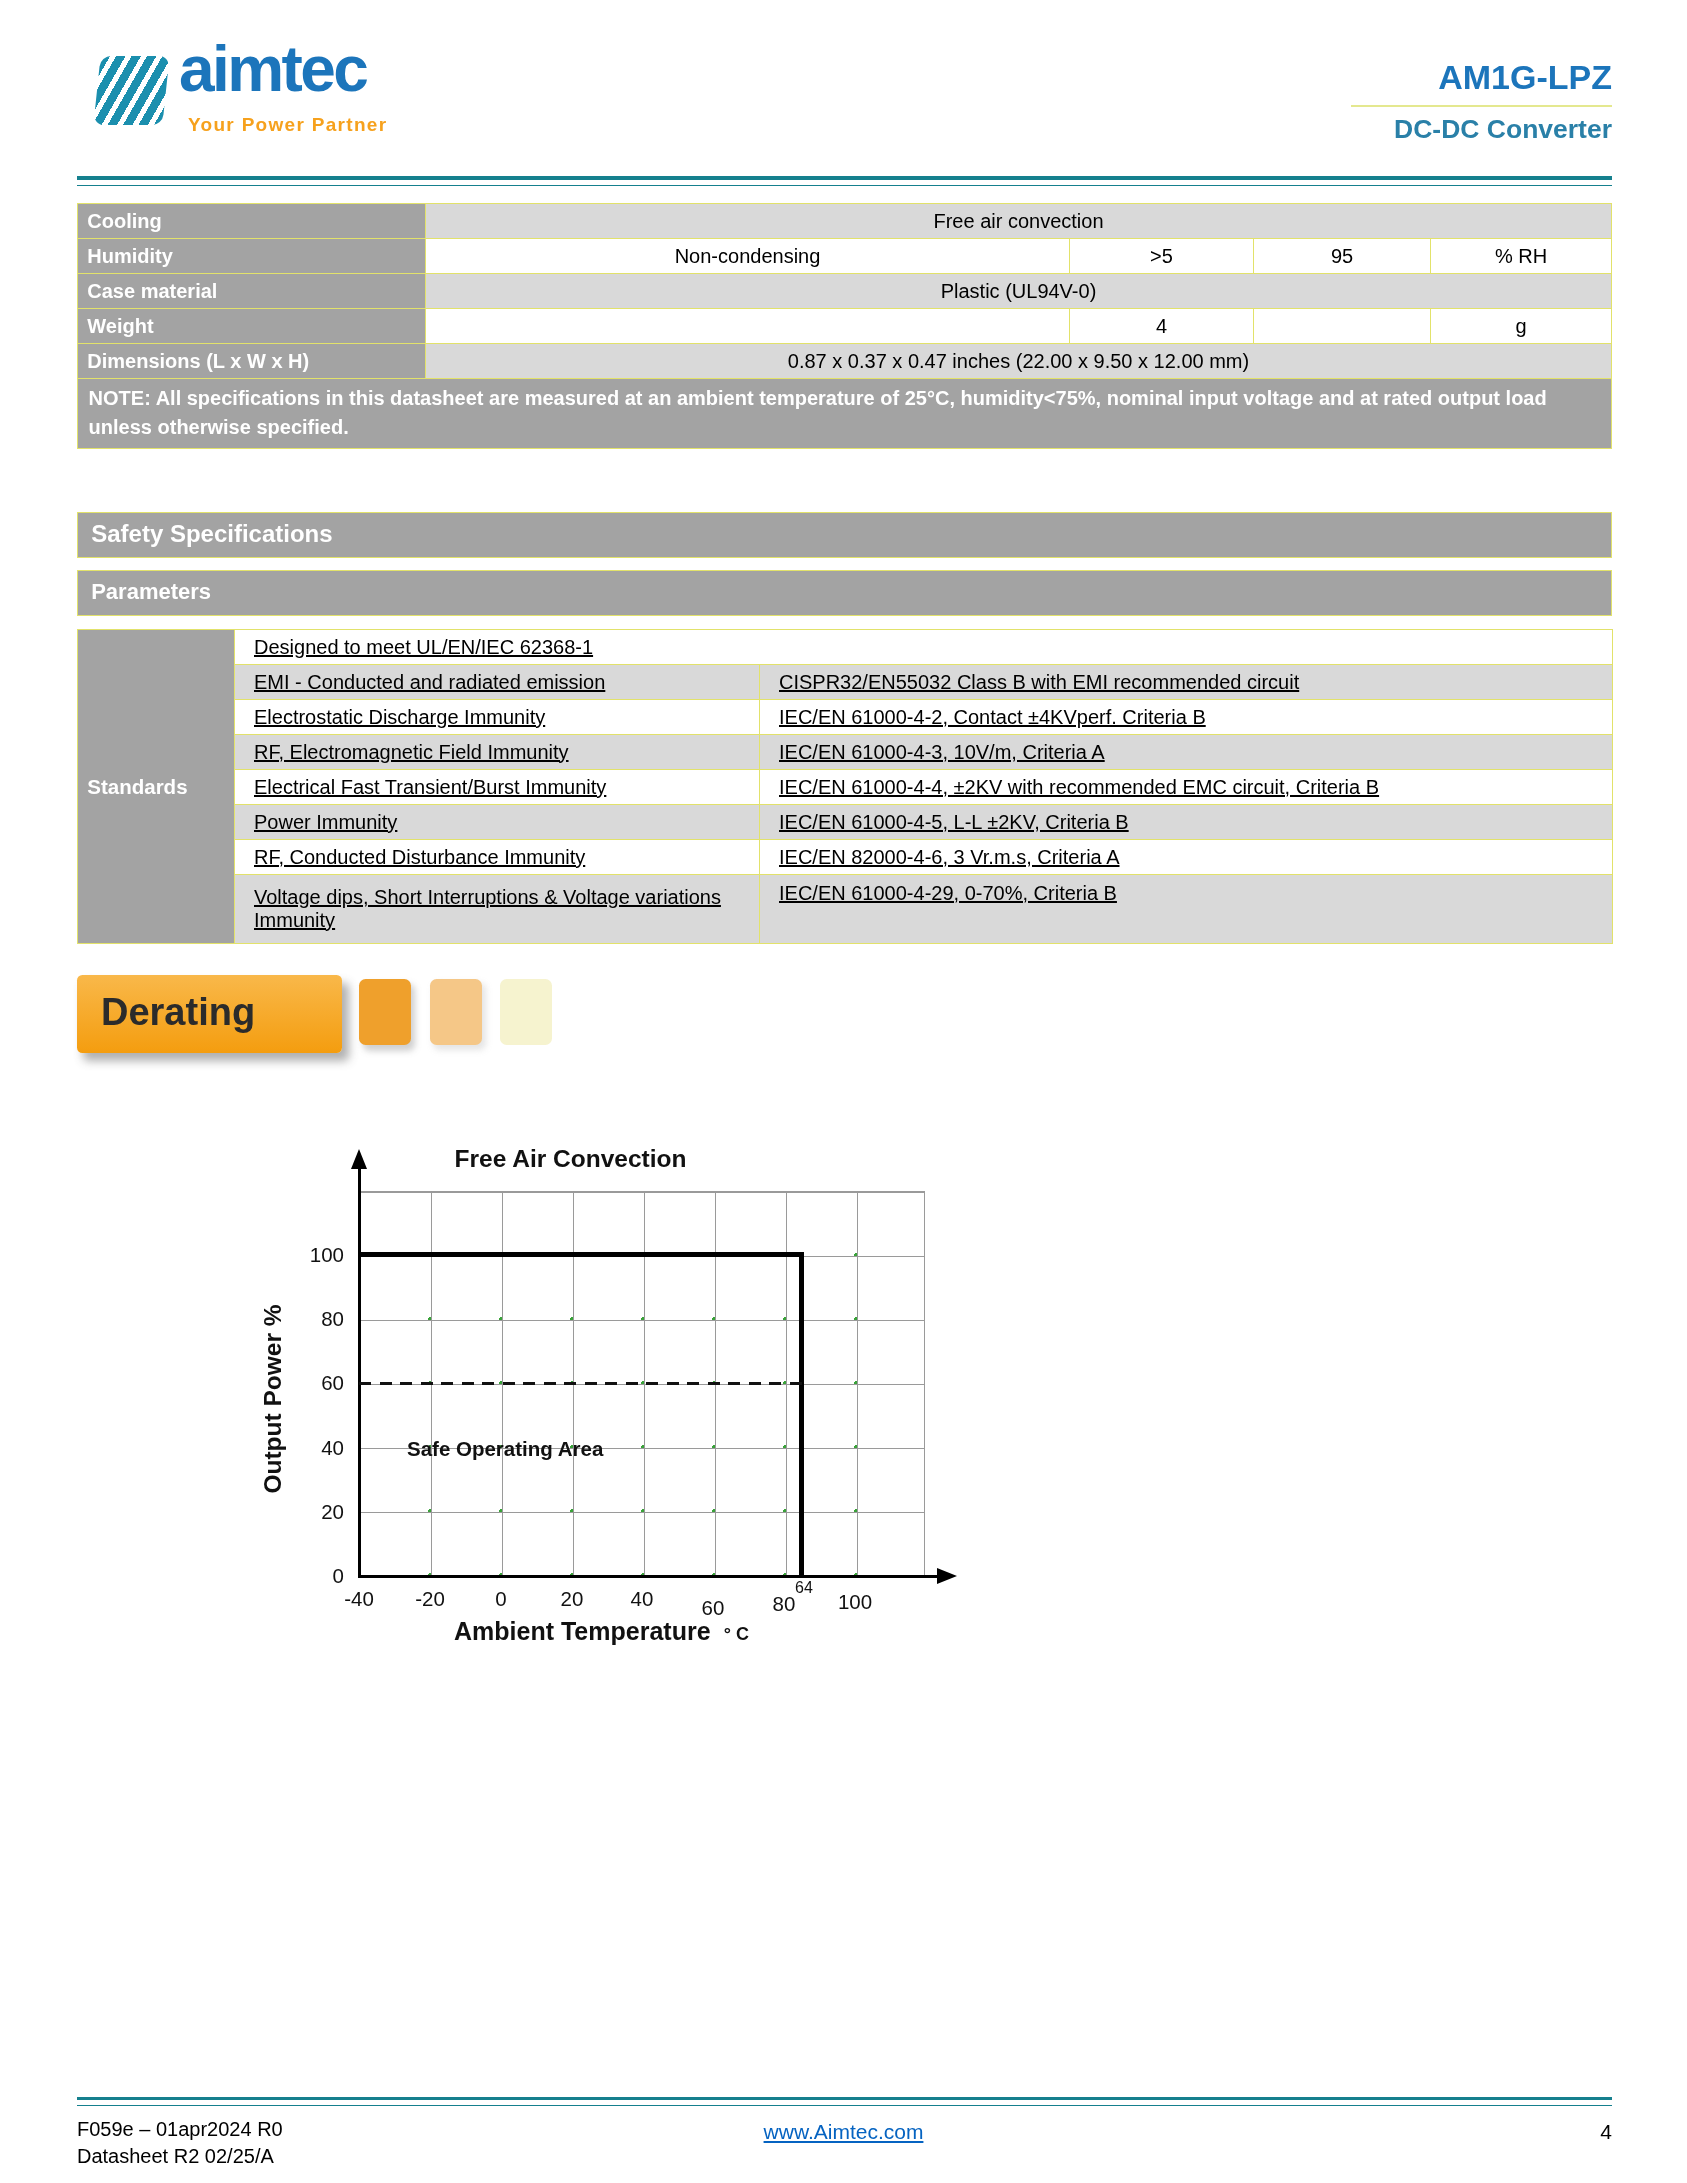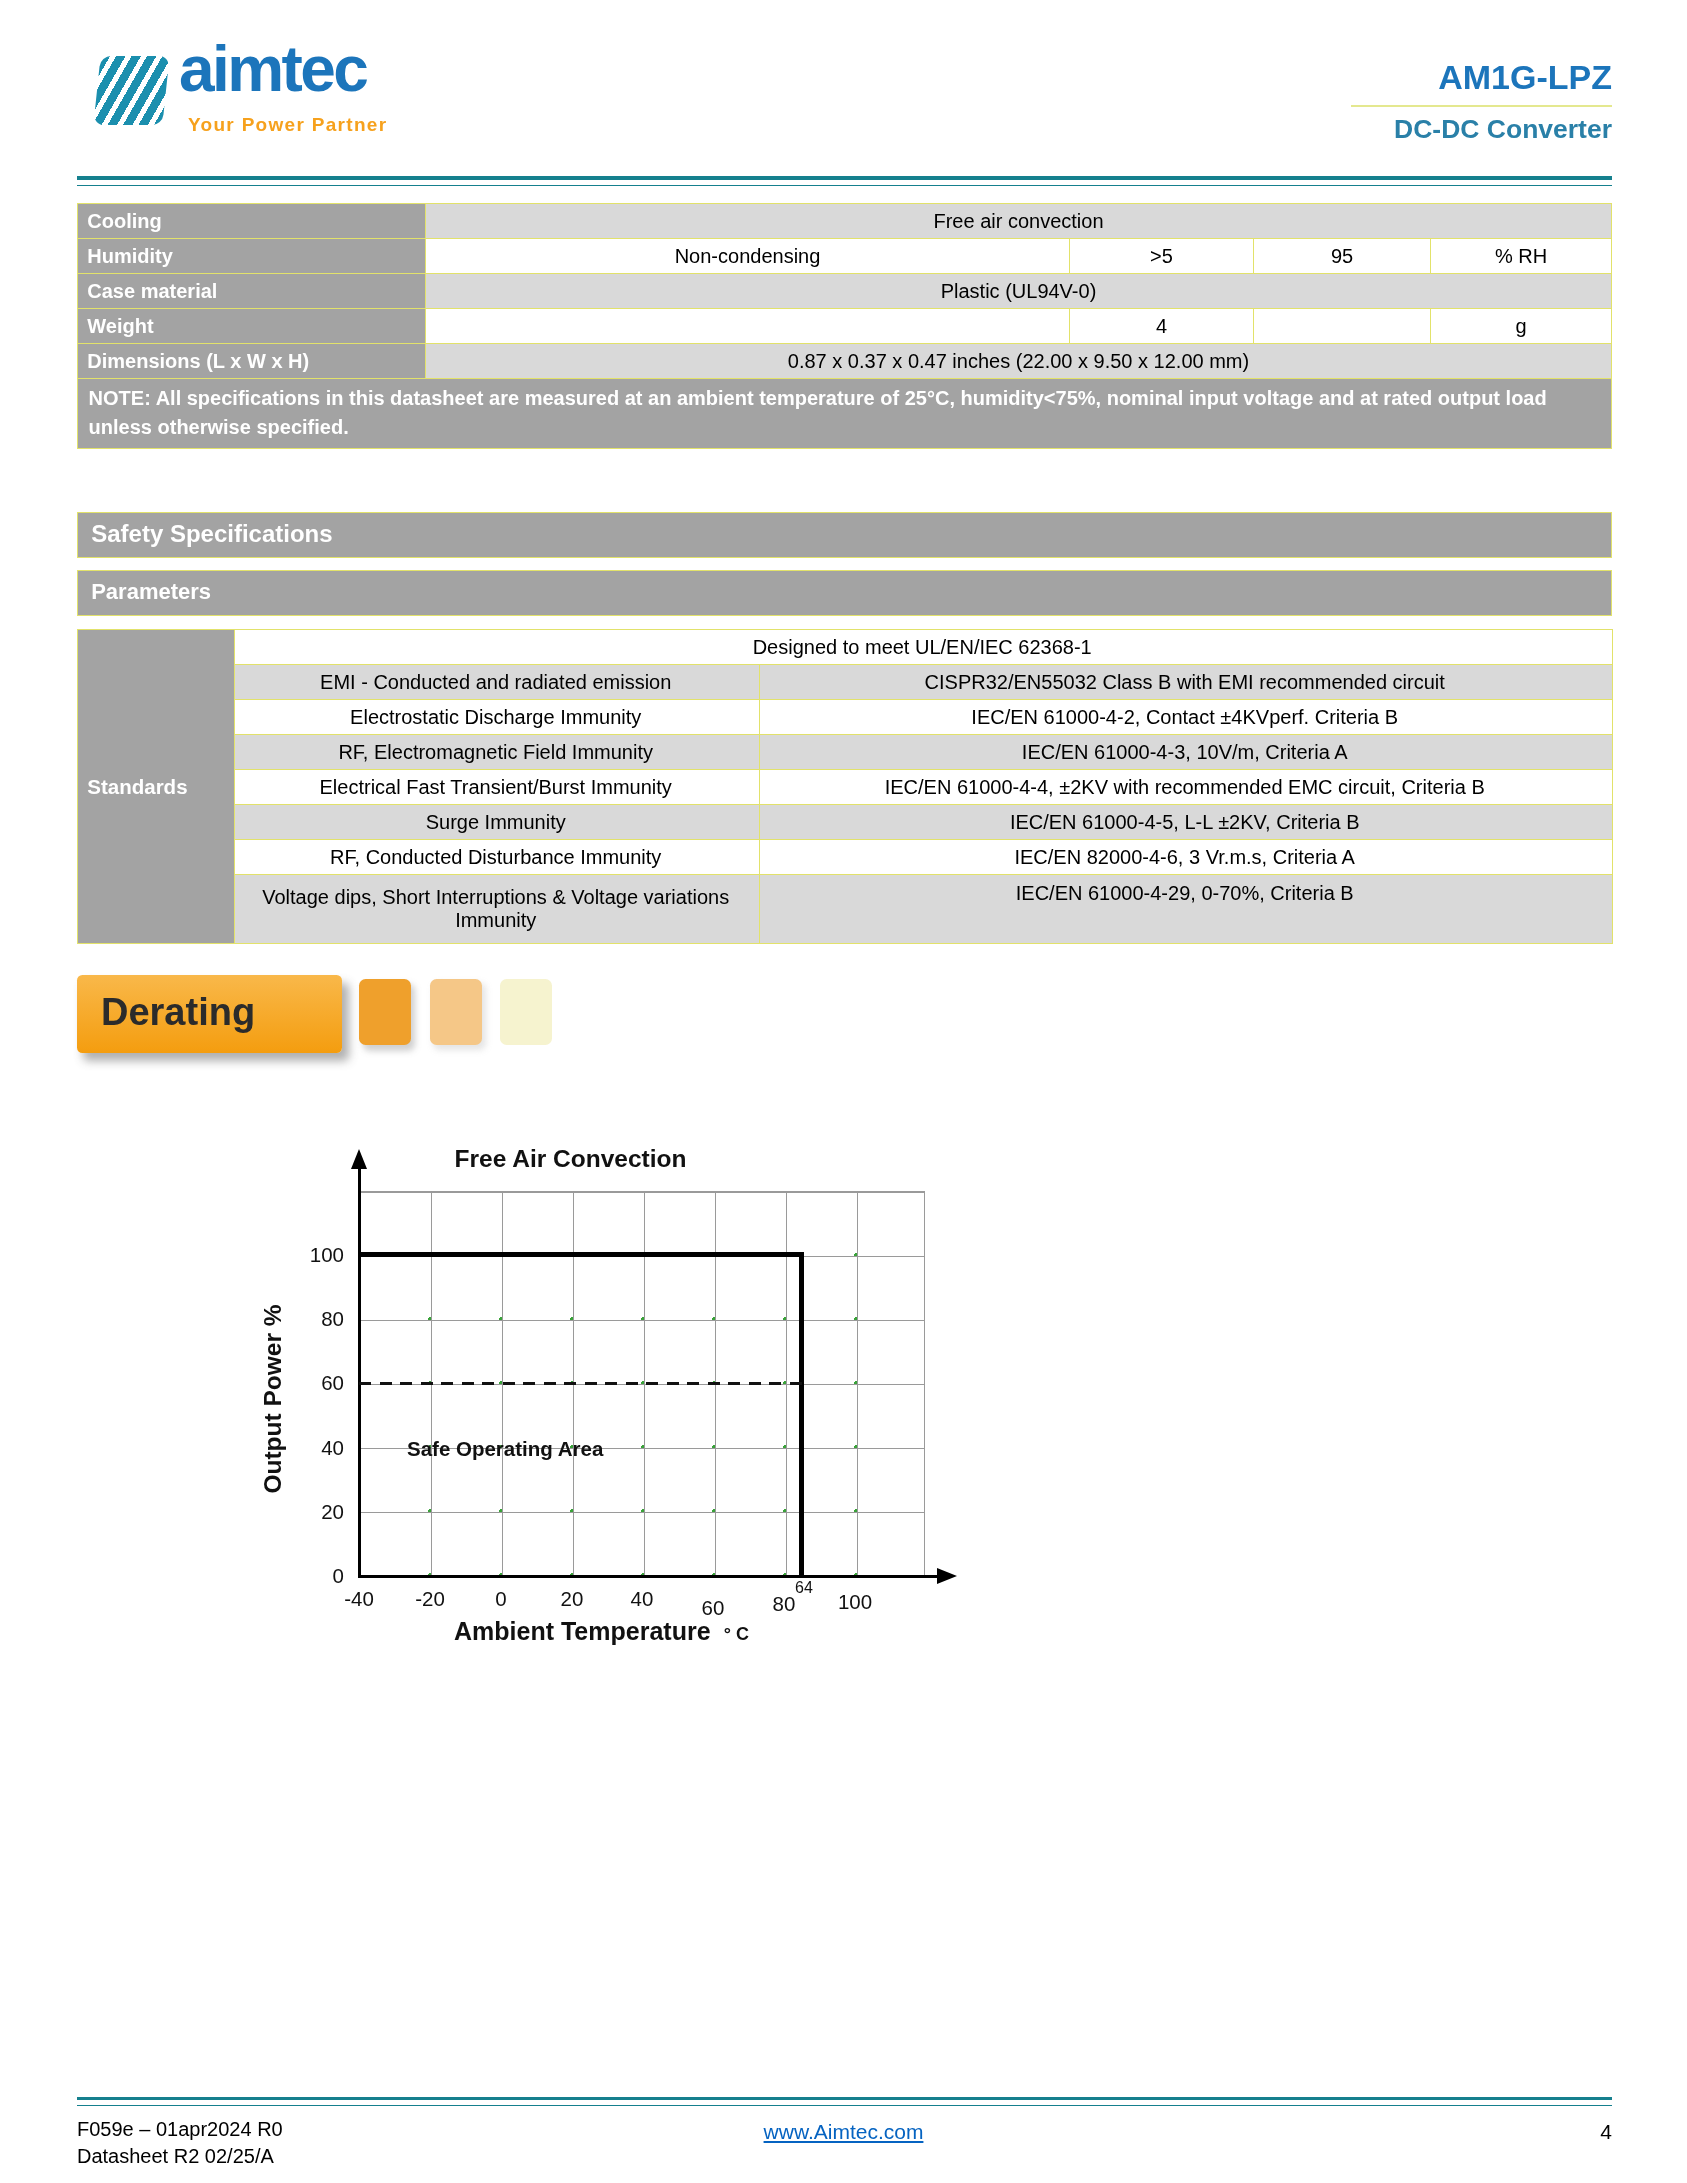--- a/index.html
+++ b/index.html
@@ -21,21 +21,21 @@
   .rule { position:absolute; left:77px; width:1535px; background:#15808e; }
   .rule-a { top:176px; height:4px; }
   .rule-b { top:185px; height:1.3px; }
 
   
   table.ds { border-collapse:collapse; table-layout:fixed; position:absolute; background:#fff; }
   .ds td { border:1.3px solid #e2e26a; font-size:20px; color:#000; height:35px; padding:1.3px 6.6px; overflow:hidden; }
   .ds td.lbl { background:#a3a3a3; color:#fff; font-weight:bold; text-align:left; padding-left:9.3px; }
   .ds td.val { text-align:center; }
   .ds td.shade { background:#d9d9d9; }
-  .ds td.left { text-align:center; padding-left:4px; }
+  .ds td.left { text-align:left; padding-left:19px;text-decoration:underline; }
   .ds td.note { background:#a3a3a3; color:#fff; font-weight:bold; height:62px; line-height:1.45;
     padding:5.3px 10.6px; text-align:left; font-size:20px; }
   .ds td.std { font-size:20.5px; vertical-align:middle; }
 
   .bar { position:absolute; left:77px; width:1535px; height:46px; background:#a3a3a3;
     border:1.3px solid #e2e26a; color:#fff; font-weight:bold; line-height:42px; padding-left:13.2px; }
   .bar-safety { top:512px; font-size:24px; }
   .bar-params { top:570px; font-size:22px; }
 
   
@@ -170,21 +170,21 @@
       </tr>
       <tr>
         <td class="left shade">RF, Electromagnetic Field Immunity</td>
         <td class="left shade">IEC/EN 61000-4-3, 10V/m, Criteria A</td>
       </tr>
       <tr>
         <td class="left">Electrical Fast Transient/Burst Immunity</td>
         <td class="left">IEC/EN 61000-4-4, ±2KV with recommended EMC circuit, Criteria B</td>
       </tr>
       <tr>
-        <td class="left shade">Surge Immunity</td>
+        <td class="left shade">Power Immunity</td>
         <td class="left shade">IEC/EN 61000-4-5, L-L ±2KV, Criteria B</td>
       </tr>
       <tr>
         <td class="left">RF, Conducted Disturbance Immunity</td>
         <td class="left">IEC/EN 82000-4-6, 3 Vr.m.s, Criteria A</td>
       </tr>
       <tr style="height:69px;">
         <td class="left shade" style="height:69px; vertical-align:middle;">Voltage dips, Short Interruptions &amp; Voltage variations Immunity</td>
         <td class="left shade" style="height:69px; vertical-align:top; padding-top:6.6px;">IEC/EN 61000-4-29, 0-70%, Criteria B</td>
       </tr>

